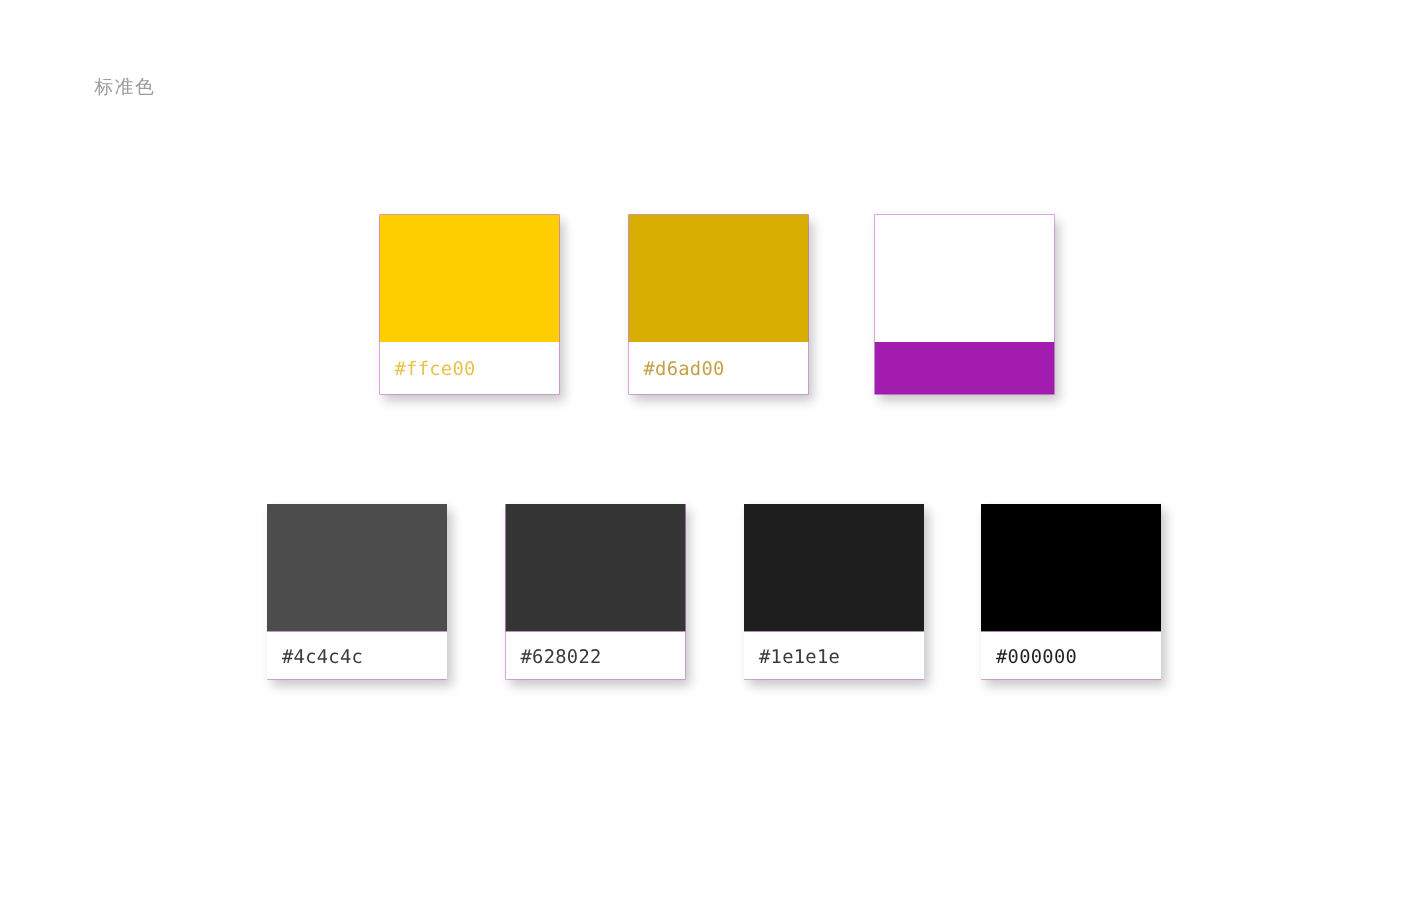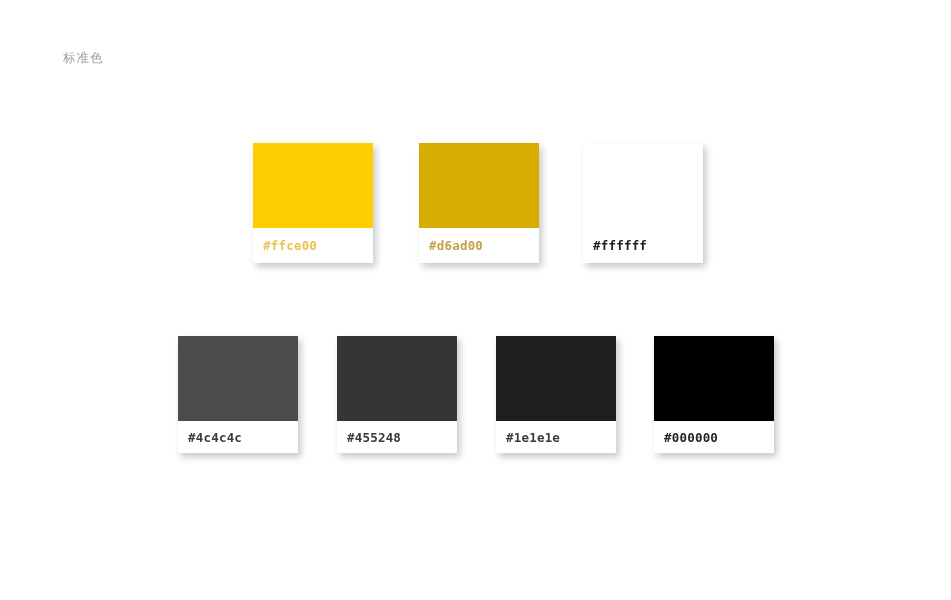--- a/index.html
+++ b/index.html
@@ -28,21 +28,20 @@
     font-family: Liberation Serif, serif;
     white-space: nowrap;
   }
 
   
   .swatch {
     position: absolute;
     background: #a21caf;
     box-shadow: 3px 4px 7px rgba(0,0,0,0.22);
     overflow: hidden;
-    font-weight: bold;
   }
   .swatch .chip {
     position: absolute;
     left: 0;
     top: 0;
     right: 0;
   }
   .swatch .caption {
     position: absolute;
     left: 0;
@@ -105,40 +104,37 @@
 
   <div class="swatch" id="swatch-d6ad00">
     <div class="chip" style="background:#d6ad00"></div>
     <div class="caption" style="color:#c2a249;background:#ffffff">
       <span>#d6ad00</span>
     </div>
   </div>
 
   <div class="swatch" id="swatch-ffffff">
     <div class="chip" style="background:#ffffff"></div>
-    <div class="caption" style="color:#231f20;background:#ffffff">
-      <span>#ffffff</span>
-    </div>
   </div>
 
 </div>
 
 <div class="row2">
 
   <div class="swatch" id="swatch-4c4c4c">
     <div class="chip" style="background:#4c4c4c"></div>
     <div class="caption" style="color:#3a3a3a;background:#ffffff">
       <span>#4c4c4c</span>
     </div>
   </div>
 
   <div class="swatch" id="swatch-353535">
     <div class="chip" style="background:#353535"></div>
     <div class="caption" style="color:#3a3a3a;background:#ffffff">
-      <span>#455248</span>
+      <span>#628022</span>
     </div>
   </div>
 
   <div class="swatch" id="swatch-1e1e1e">
     <div class="chip" style="background:#1e1e1e"></div>
     <div class="caption" style="color:#3a3a3a;background:#ffffff">
       <span>#1e1e1e</span>
     </div>
   </div>
 

